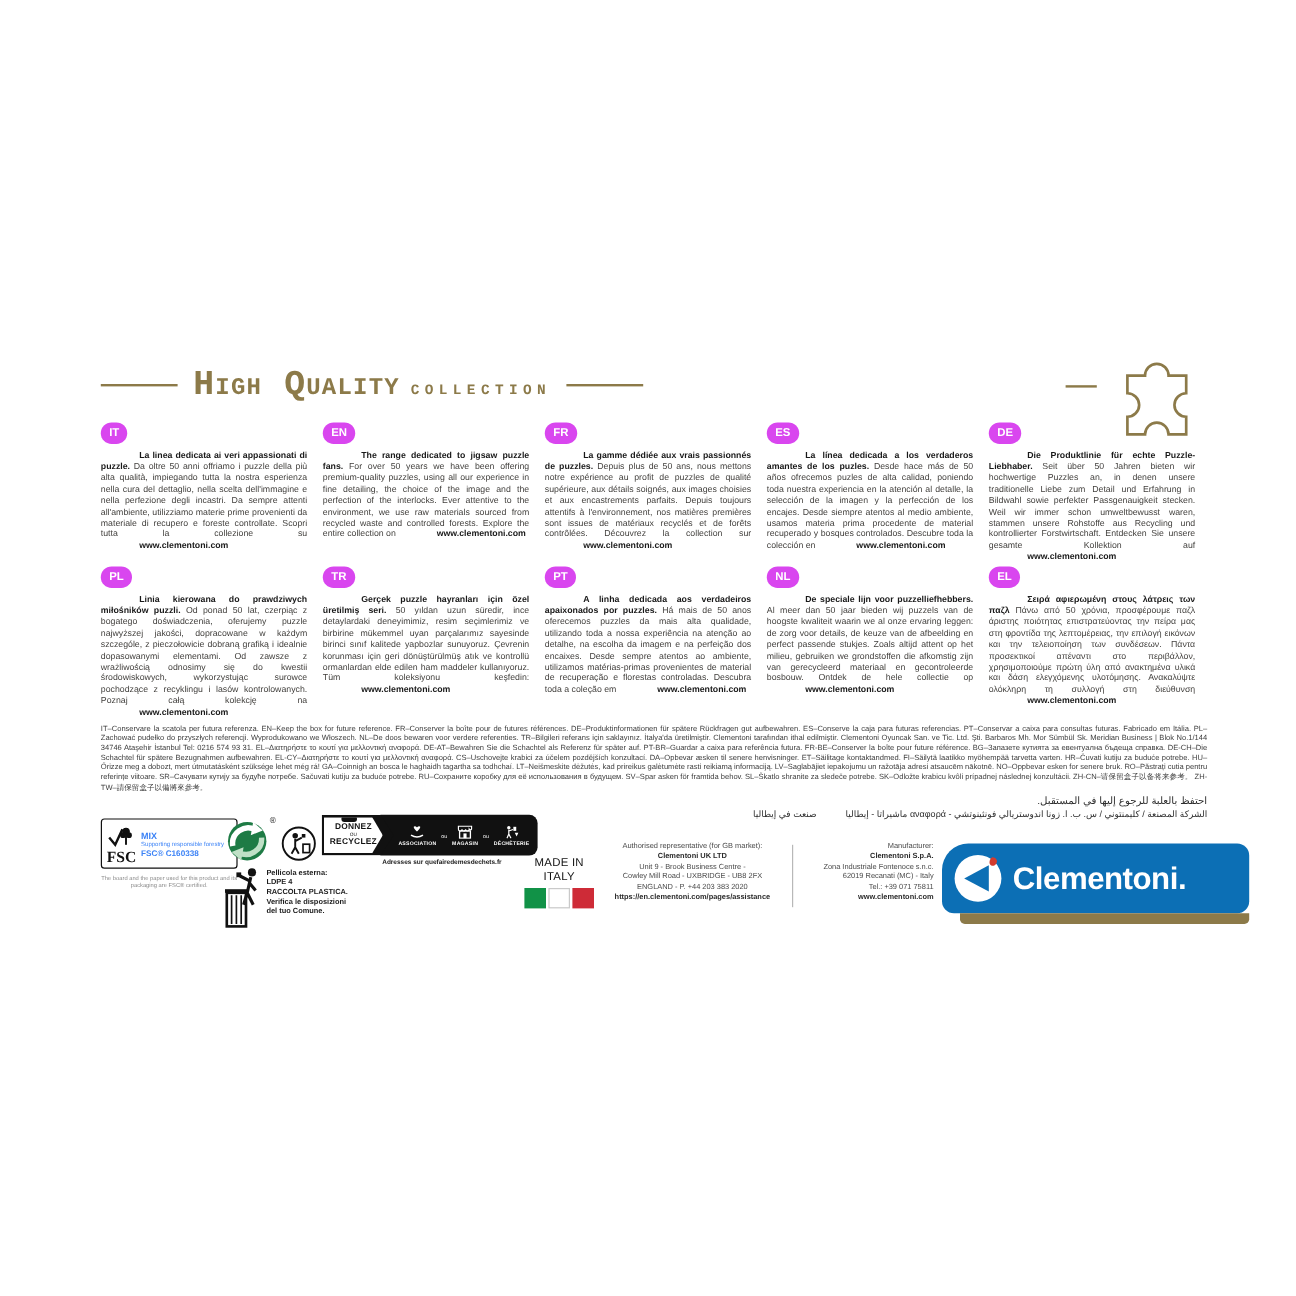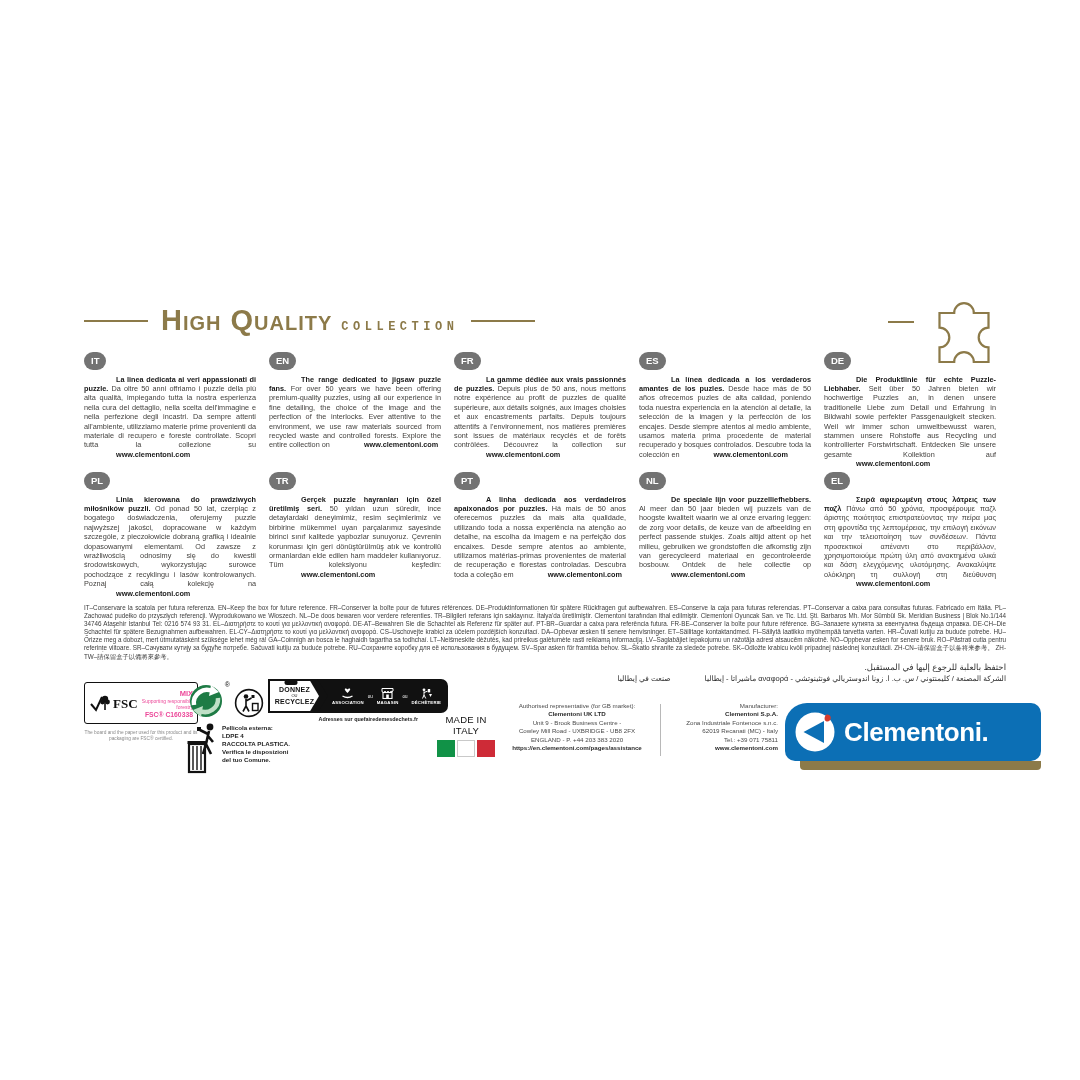--- a/index.html
+++ b/index.html
@@ -3,48 +3,48 @@
 <meta charset="utf-8">
 <style>
   html,body{margin:0;padding:0;background:#fff;}
   .page{position:relative;width:1080px;height:1080px;background:#ffffff;overflow:hidden;
         font-family:"Liberation Sans",sans-serif;color:#3f3e3c;}
 
   
   .header-row{position:absolute;top:304px;left:84px;display:flex;align-items:center;gap:13px;}
   .rule{height:2px;background:#8c7a49;width:64px;}
   .hq-title{display:flex;align-items:baseline;gap:9px;color:#8c7a49;margin:0;font-weight:600;}
-  .hq-title .t1{font-family:Liberation Sans, sans-serif;font-variant:small-caps;font-size:29px;letter-spacing:1px;}
+  .hq-title .t1{font-family:Liberation Mono, monospace;font-variant:small-caps;font-size:29px;letter-spacing:1px;}
   .hq-title .t2{font-family:Liberation Mono, monospace;font-size:12px;letter-spacing:4.5px;}
   .puzzle-rule{position:absolute;top:321px;right:166px;width:26px;height:2px;background:#8c7a49;}
   .puzzle-svg{position:absolute;top:299px;right:78px;}
 
   
   .lang-grid{position:absolute;top:350px;left:84px;width:912px;display:grid;
              grid-template-columns:repeat(5,1fr);column-gap:13px;grid-auto-rows:120px;}
-  .badge{display:inline-block;background:#737373;color:#fff;font-weight:bold;font-size:9.5px;
+  .badge{display:inline-block;background:#d946ef;color:#fff;font-weight:bold;font-size:9.5px;
          line-height:1;padding:4px 7px;border-radius:10px;margin-bottom:5px;}
   .lang-cell p{margin:0;font-size:7.3px;line-height:9.4px;color:#413f3c;text-align:justify;}
   .lang-cell strong{color:#191919;margin-left:32px;}
 
   
   .legal{position:absolute;top:604px;left:84px;width:922px;}
   .legal .para{margin:0;font-size:6.3px;line-height:8.1px;color:#3c3c3c;text-align:justify;}
   .legal .rtl{direction:rtl;text-align:right;margin:1px 0 0 0;color:#2e2e2e;}
   .legal .he{font-size:9px;line-height:11px;}
   .legal .ar{font-size:8.5px;line-height:11px;}
-  .ar2-row{display:flex;justify-content:flex-end;gap:34px;margin-top:1px;}
+  .ar2-row{display:flex;justify-content:flex-end;gap:24px;margin-top:1px;}
   .ar2-row span{direction:rtl;font-size:7.5px;color:#2e2e2e;}
 
   
   .fsc-box{position:absolute;left:84px;top:682px;width:114px;height:42px;border:1.6px solid #111;
            border-radius:3px;display:flex;align-items:center;padding:2px 4px;box-sizing:border-box;gap:4px;}
-  .fsc-left{display:flex;align-items:center;}
+  .fsc-left{display:flex;flex-direction:column;align-items:center;}
   .fsc-word{font-family:"Liberation Serif",serif;font-weight:bold;font-size:13px;color:#111;line-height:1;}
-  .fsc-right{flex:1;text-align:right;color:#ec4899;}
+  .fsc-right{flex:1;text-align:left;color:#3b82f6;}
   .fsc-mix{font-size:7.5px;font-weight:bold;}
   .fsc-sub{font-size:5px;line-height:6px;}
   .fsc-code{font-size:6.8px;font-weight:bold;margin-top:1px;}
   .fsc-caption{position:absolute;left:76px;top:730px;width:130px;font-size:4.8px;line-height:6px;
                color:#8a8a8a;text-align:center;}
 
   .greendot{position:absolute;left:189px;top:684px;}
   .greendot .r{position:absolute;top:-3px;right:-7px;font-size:7px;color:#111;}
   .tidyman{position:absolute;left:234px;top:688px;}
 

